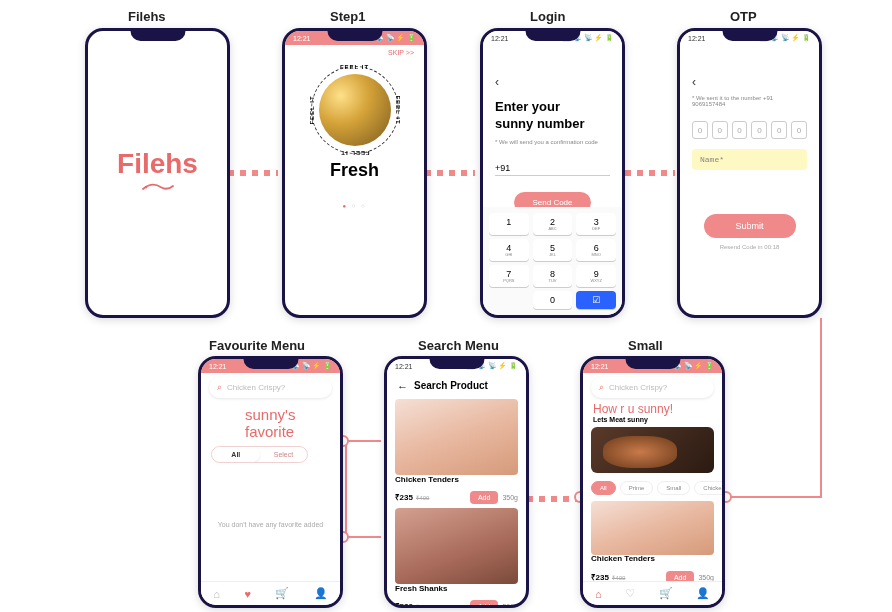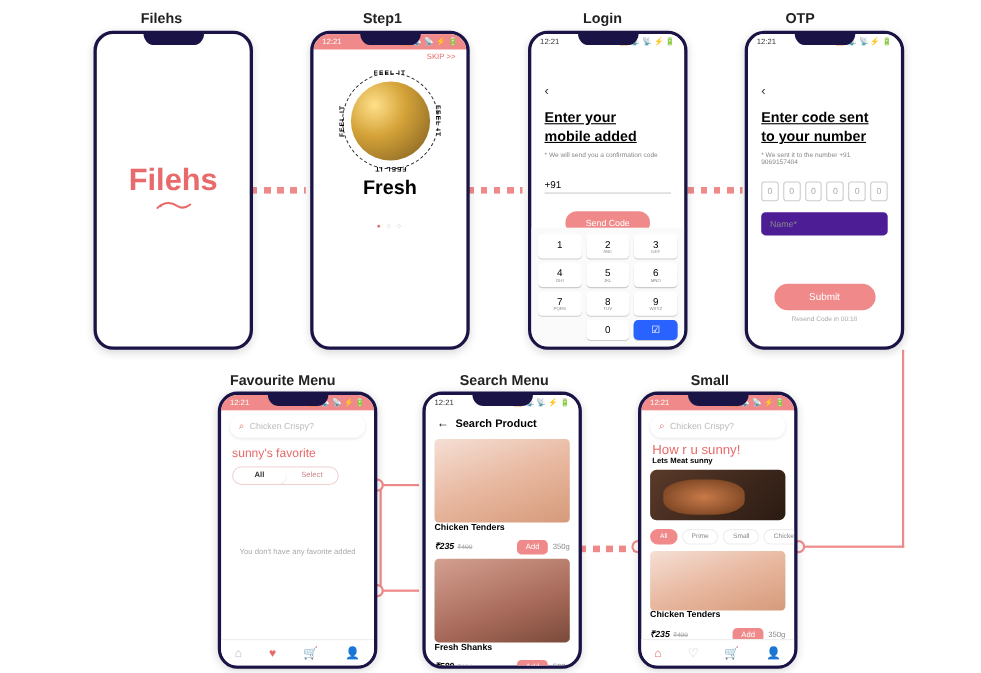--- a/index.html
+++ b/index.html
@@ -29,73 +29,73 @@
   .ft-left { left:-14px; top:50%; transform:translateY(-50%) rotate(-90deg); }
   .ft-right { right:-14px; top:50%; transform:translateY(-50%) rotate(90deg); }
   .fresh-label { text-align:center; font-size:18px; font-weight:700; margin-top:6px; }
   .pager { text-align:center; margin-top:22px; font-size:6px; color:#bbb; letter-spacing:2px; }
   .pager .active { color:#e86a6a; }
   .btn-pink { background:#f08a8a; color:#fff; border:none; border-radius:6px; font-size:9px; padding:7px 0; width:80%; margin:10px auto 0; display:block; text-align:center; }
 
   
   .login-body { padding:30px 12px 0; }
   .back { font-size:12px; color:#333; }
-  .login-title { font-size:13px; font-weight:700; line-height:1.3; margin-top:10px;text-decoration:underline; }
+  .login-title { font-size:13px; font-weight:700; line-height:1.3; margin-top:10px; }
   .hint { font-size:6px; color:#888; margin-top:6px; }
   .input-ln { border-bottom:1px solid #ccc; font-size:9px; padding:6px 0 2px; margin-top:12px; }
   .btn-send { background:#f08a8a; color:#fff; border:none; border-radius:14px; font-size:8px; padding:6px 18px; margin:16px auto 0; display:block; }
   .keypad { position:absolute; bottom:0; left:0; right:0; background:#fafafa; display:grid; grid-template-columns:repeat(3,1fr); gap:4px; padding:6px; }
   .key { background:#fff; border-radius:4px; text-align:center; font-size:9px; padding:4px 0; box-shadow:0 1px 0 #ccc; }
   .key small { display:block; font-size:4px; color:#888; line-height:1; }
   .key.blue { background:#2962ff; color:#fff; }
 
   
   .otp-body { padding:30px 12px 0; }
   .otp-boxes { display:flex; gap:4px; margin-top:14px; }
   .otp-box { flex:1; border:1px solid #ccc; border-radius:3px; height:18px; font-size:8px; display:flex; align-items:center; justify-content:center; color:#aaa; }
-  .name-inp { background:#4c1d95; border-radius:4px; font-size:8px; color:#888; padding:6px 8px; margin-top:10px; }
+  .name-inp { background:#fef9c3; border-radius:4px; font-size:8px; color:#888; padding:6px 8px; margin-top:10px;font-family:Liberation Mono, monospace; }
   .resend { text-align:center; font-size:6px; color:#aaa; margin-top:6px; }
 
   
   .search-row { margin:4px 8px; background:#fff; border-radius:14px; box-shadow:0 1px 3px rgba(0,0,0,0.1); padding:5px 8px; display:flex; align-items:center; gap:5px; font-size:8px; color:#bbb; }
   .search-row .mag { color:#e86a6a; font-size:9px; }
   .greeting { color:#e86a6a; font-size:12px; font-weight:500; padding:0 10px; margin-top:2px; }
   .sub { font-size:7px; font-weight:700; padding:0 10px; }
   .hero-img { margin:4px 8px; height:46px; border-radius:6px; background:linear-gradient(135deg,#5a3a2a,#2a1a12); position:relative; overflow:hidden; }
   .hero-img::before { content:''; position:absolute; left:10%; top:20%; width:60%; height:70%; background:radial-gradient(ellipse,#c97a4a,#6a3a1a); border-radius:40%; }
   .chips { display:flex; gap:4px; padding:4px 8px; overflow:hidden; }
   .chip { font-size:6px; padding:3px 8px; border:1px solid #eee; border-radius:10px; color:#888; background:#fff; }
   .chip.act { background:#f08a8a; color:#fff; border-color:#f08a8a; }
   .prod-card { margin:2px 8px; }
   .prod-img { height:76px; background:linear-gradient(160deg,#f5dfd5 0%,#e8b8a0 50%,#d69a7a 100%); border-radius:4px; position:relative; overflow:hidden; }
   .prod-img.meat { background:linear-gradient(160deg,#d4a090 0%,#a86a5a 60%,#7a4a3a 100%); }
   .prod-row { display:flex; align-items:center; justify-content:space-between; padding:2px 0; }
   .prod-nm { font-size:8px; font-weight:700; }
-  .prod-pr { font-size:8px; font-weight:700;font-style:italic; }
+  .prod-pr { font-size:8px; font-weight:700; }
   .prod-old { font-size:6px; color:#aaa; text-decoration:line-through; margin-left:3px; }
   .add-btn { background:#f08a8a; color:#fff; border-radius:4px; font-size:7px; padding:3px 8px; }
   .wt { font-size:7px; color:#888; margin-left:4px; }
   .bottom-nav { position:absolute; bottom:0; left:0; right:0; height:24px; background:#fff; border-top:1px solid #eee; display:flex; justify-content:space-around; align-items:center; font-size:11px; color:#bbb; }
   .bottom-nav .act { color:#e86a6a; }
-  .fav-title { color:#e86a6a; font-size:11px; padding:4px 10px 6px; }
+  .fav-title { color:#e86a6a; font-size:15px; padding:4px 10px 6px;margin-left:34px; }
   .fav-tabs { display:flex; gap:0; margin:0 10px; border:1px solid #f0d0d0; border-radius:12px; overflow:hidden; width:70%; }
   .fav-tab { flex:1; text-align:center; font-size:7px; padding:4px 0; color:#c88; }
   .fav-tab.act { background:#fff; color:#333; font-weight:600; box-shadow:0 1px 2px rgba(0,0,0,0.1); border-radius:12px; }
   .fav-empty { text-align:center; font-size:7px; color:#aaa; margin-top:58px; }
   .sm-back { font-size:11px; }
   .sm-title { font-size:10px; font-weight:700; margin-left:6px; }
   .sm-head { display:flex; align-items:center; padding:6px 10px; }
 </style>
 </head>
 <body>
 
 <div class="screen-label" style="left:128px;top:9px;">Filehs</div>
 <div class="screen-label" style="left:330px;top:9px;">Step1</div>
 <div class="screen-label" style="left:530px;top:9px;">Login</div>
-<div class="screen-label" style="left:714px;top:9px;">OTP</div>
+<div class="screen-label" style="left:730px;top:9px;">OTP</div>
 <div class="screen-label" style="left:209px;top:338px;">Favourite  Menu</div>
 <div class="screen-label" style="left:418px;top:338px;">Search Menu</div>
 <div class="screen-label" style="left:628px;top:338px;">Small</div>
 
 <div class="connector" style="left:228px;top:170px;width:50px;"></div>
 <div class="connector" style="left:425px;top:170px;width:50px;"></div>
 <div class="connector" style="left:625px;top:170px;width:50px;"></div>
 
 <div class="connector-solid" style="left:820px;top:318px;width:2px;height:180px;"></div>
 <div class="connector-solid" style="left:724px;top:496px;width:98px;height:2px;"></div>
@@ -141,21 +141,21 @@
 </div>
 
 <div class="phone" style="left:480px;top:28px;">
   <div class="notch"></div>
   <div class="status-bar">
       <span>12:21</span>
       <span>📶 📡 📡 ⚡ 🔋</span>
     </div>
   <div class="login-body">
     <div class="back">‹</div>
-    <div class="login-title"><span>Enter your</span><br><span>mobile added</span></div>
+    <div class="login-title"><span>Enter your</span><br><span>sunny number</span></div>
     <div class="hint">* We will send you a confirmation code</div>
     <div class="input-ln">+91</div>
     <button class="btn-send">Send Code</button>
   </div>
   <div class="keypad">
     <div class="key"><span>1</span><small></small></div>
     <div class="key"><span>2</span><small>ABC</small></div>
     <div class="key"><span>3</span><small>DEF</small></div>
     <div class="key"><span>4</span><small>GHI</small></div>
     <div class="key"><span>5</span><small>JKL</small></div>
@@ -170,21 +170,20 @@
 </div>
 
 <div class="phone" style="left:677px;top:28px;">
   <div class="notch"></div>
   <div class="status-bar">
       <span>12:21</span>
       <span>📶 📡 📡 ⚡ 🔋</span>
     </div>
   <div class="otp-body">
     <div class="back">‹</div>
-    <div class="login-title"><span>Enter code sent</span><br><span>to your number</span></div>
     <div class="hint">* We sent it to the number +91 9069157484</div>
     <div class="otp-boxes">
       <div class="otp-box">0</div>
         <div class="otp-box">0</div>
         <div class="otp-box">0</div>
         <div class="otp-box">0</div>
         <div class="otp-box">0</div>
         <div class="otp-box">0</div>
     </div>
     <div class="name-inp">Name*</div>

